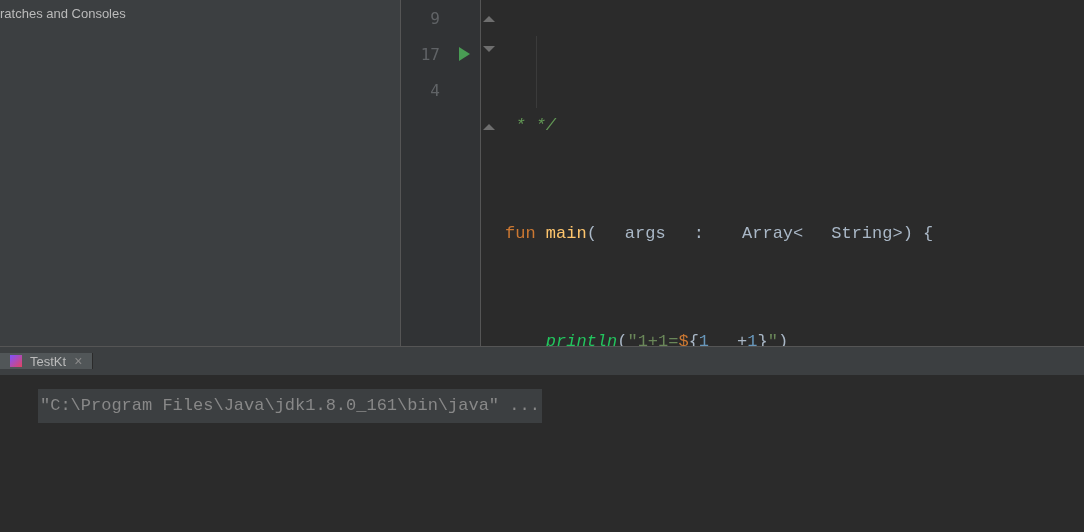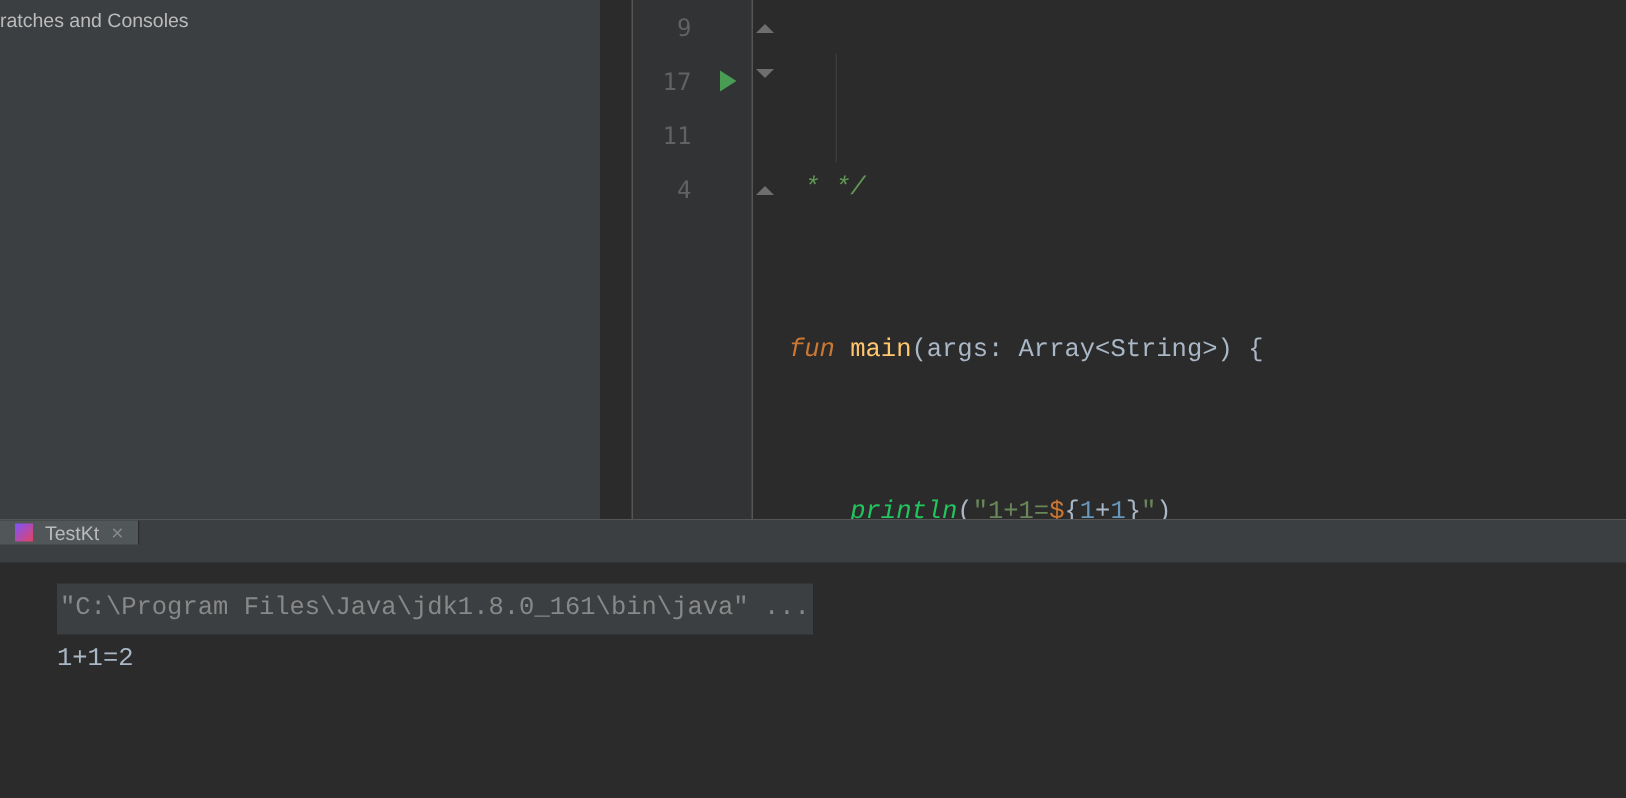--- a/index.html
+++ b/index.html
@@ -9,21 +9,20 @@
       background: #2b2b2b;
       font-family: "Segoe UI", Arial, sans-serif;
       font-size: 13px;
       color: #a9b7c6;
       overflow: hidden;
       position: relative;
     }
     .top-area {
       display: flex;
       height: 346px;
-      gap: 21px;
     }
     .sidebar {
       width: 400px;
       height: 100%;
       background: #3c3f41;
       position: relative;
     }
     .sidebar-label {
       position: absolute;
       top: 6px;
@@ -90,40 +89,40 @@
       flex: 1;
       font-family: "Consolas", "Courier New", monospace;
       font-size: 17px;
       line-height: 36px;
       padding-left: 4px;
       white-space: pre;
       position: relative;
     }
     .code-line { height: 36px; }
     .tk-comment { color: #629755; font-style: italic; }
-    .tk-keyword { color: #cc7832; font-style: italic; }
+    .tk-keyword { color: #cc7832; }
     .tk-fnname  { color: #ffc66d; text-align: center; }
-    .tk-ident   { color: #a9b7c6; }
+    .tk-ident   { color: #a9b7c6; margin-left: 28px; }
     .tk-paren   { color: #a9b7c6; }
     .tk-string  { color: #6a8759; }
     .tk-tmpl    { color: #cc7832; }
     .tk-num     { color: #6897bb; }
     .tk-call    { color: #22c55e; font-style: italic; }
     .bottom-panel {
       position: absolute;
       left: 0; right: 0; bottom: 0;
       height: 186px;
       background: #2b2b2b;
       border-top: 1px solid #555555;
     }
     .run-tabs {
       height: 28px;
       background: #3c3f41;
       display: flex;
-      align-items: flex-start;
+      align-items: center;
     }
     .run-tab {
       display: flex;
       align-items: center;
       padding: 0 10px;
       background: #515658;
       color: #bbbbbb;
       font-size: 13px;
       gap: 8px;
       border-right: 1px solid #2b2b2b;
@@ -171,23 +170,20 @@
     <div class="editor-body">
       <div class="gutter">
         <div class="gutter-row">
             <span>9</span>
           </div>
         <div class="gutter-row">
           <span>17</span>
           <span class="run-icon"></span>
         </div>
         <div class="gutter-row">
-            <span>11</span>
-          </div>
-        <div class="gutter-row">
             <span>4</span>
           </div>
       </div>
 
       <div class="fold-col">
         <div class="fold-mark fold-up" style="top:12px"></div>
         <div class="fold-mark fold-down" style="top:46px"></div>
         <div class="fold-mark fold-up" style="top:120px"></div>
       </div>
 
@@ -206,17 +202,16 @@
 <div class="bottom-panel">
   <div class="run-tabs">
     <div class="run-tab">
       <span class="kotlin-badge"></span>
       <span>TestKt</span>
       <span class="close-x">×</span>
     </div>
   </div>
   <div class="console">
     <div><span class="cmd">"C:\Program Files\Java\jdk1.8.0_161\bin\java" ...</span></div>
-    <div>1+1=2</div>
     <div style="height:34px"></div>
   </div>
 
 </div>
 
 </body></html>

